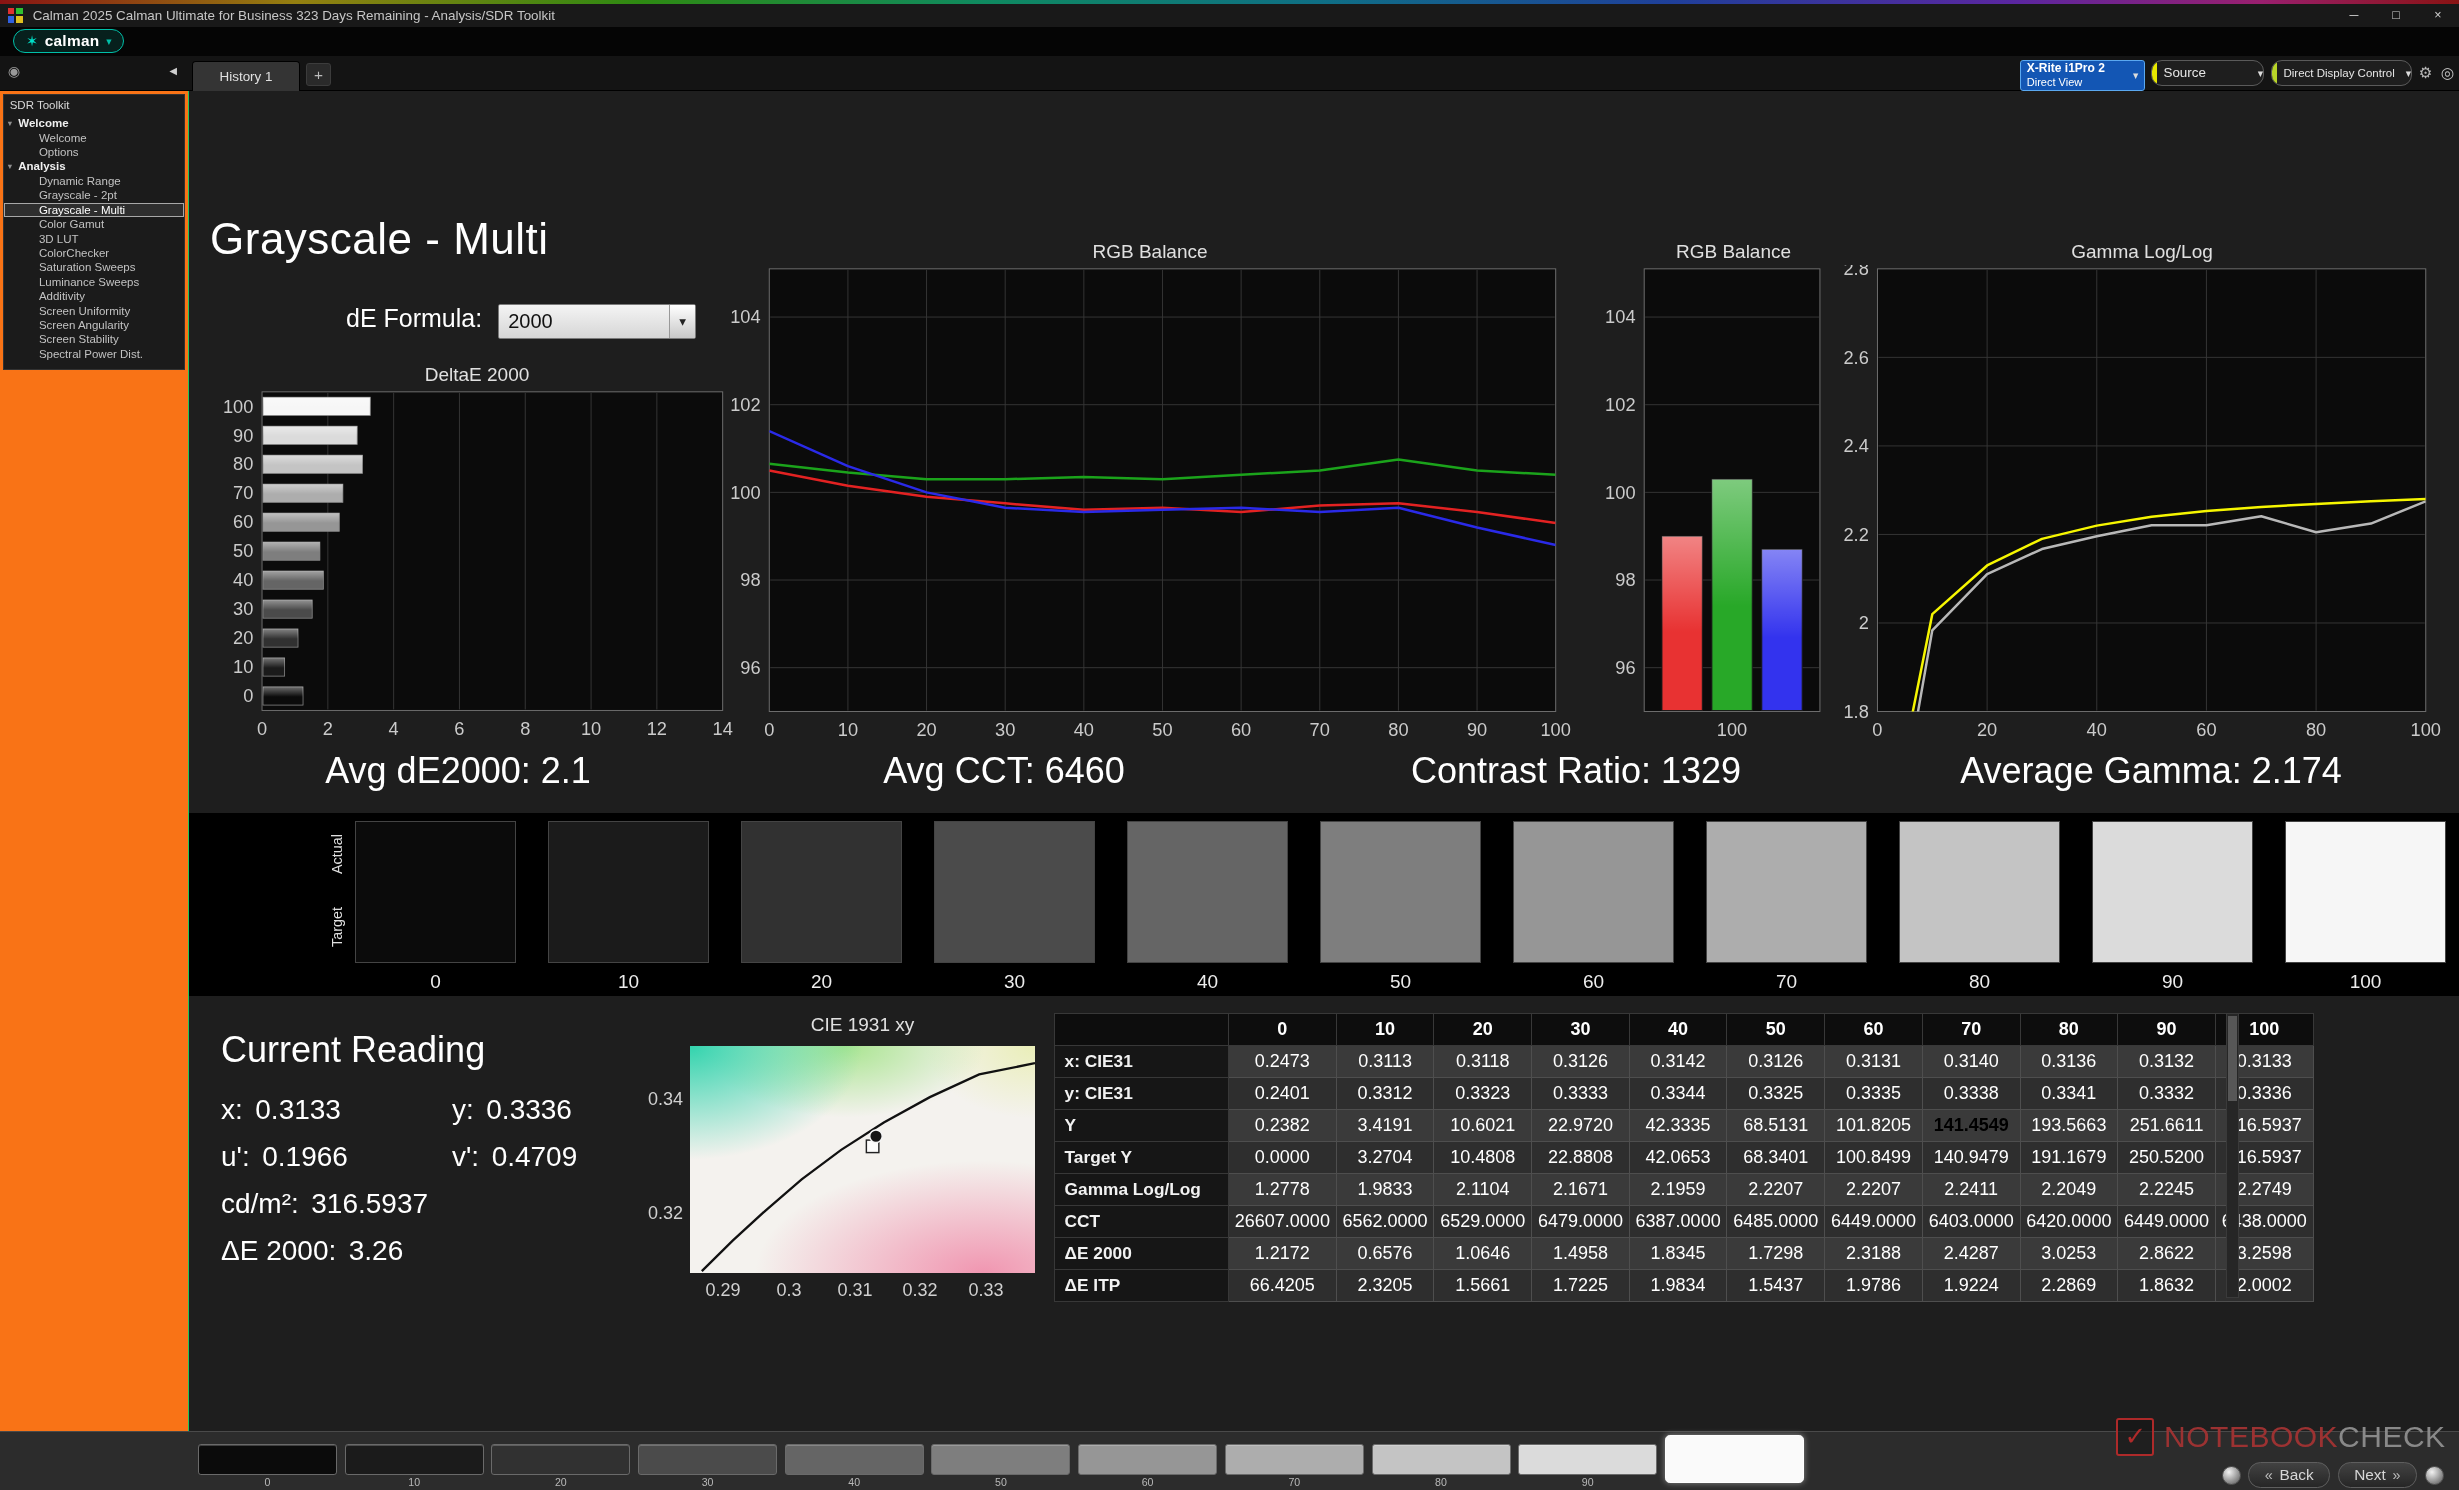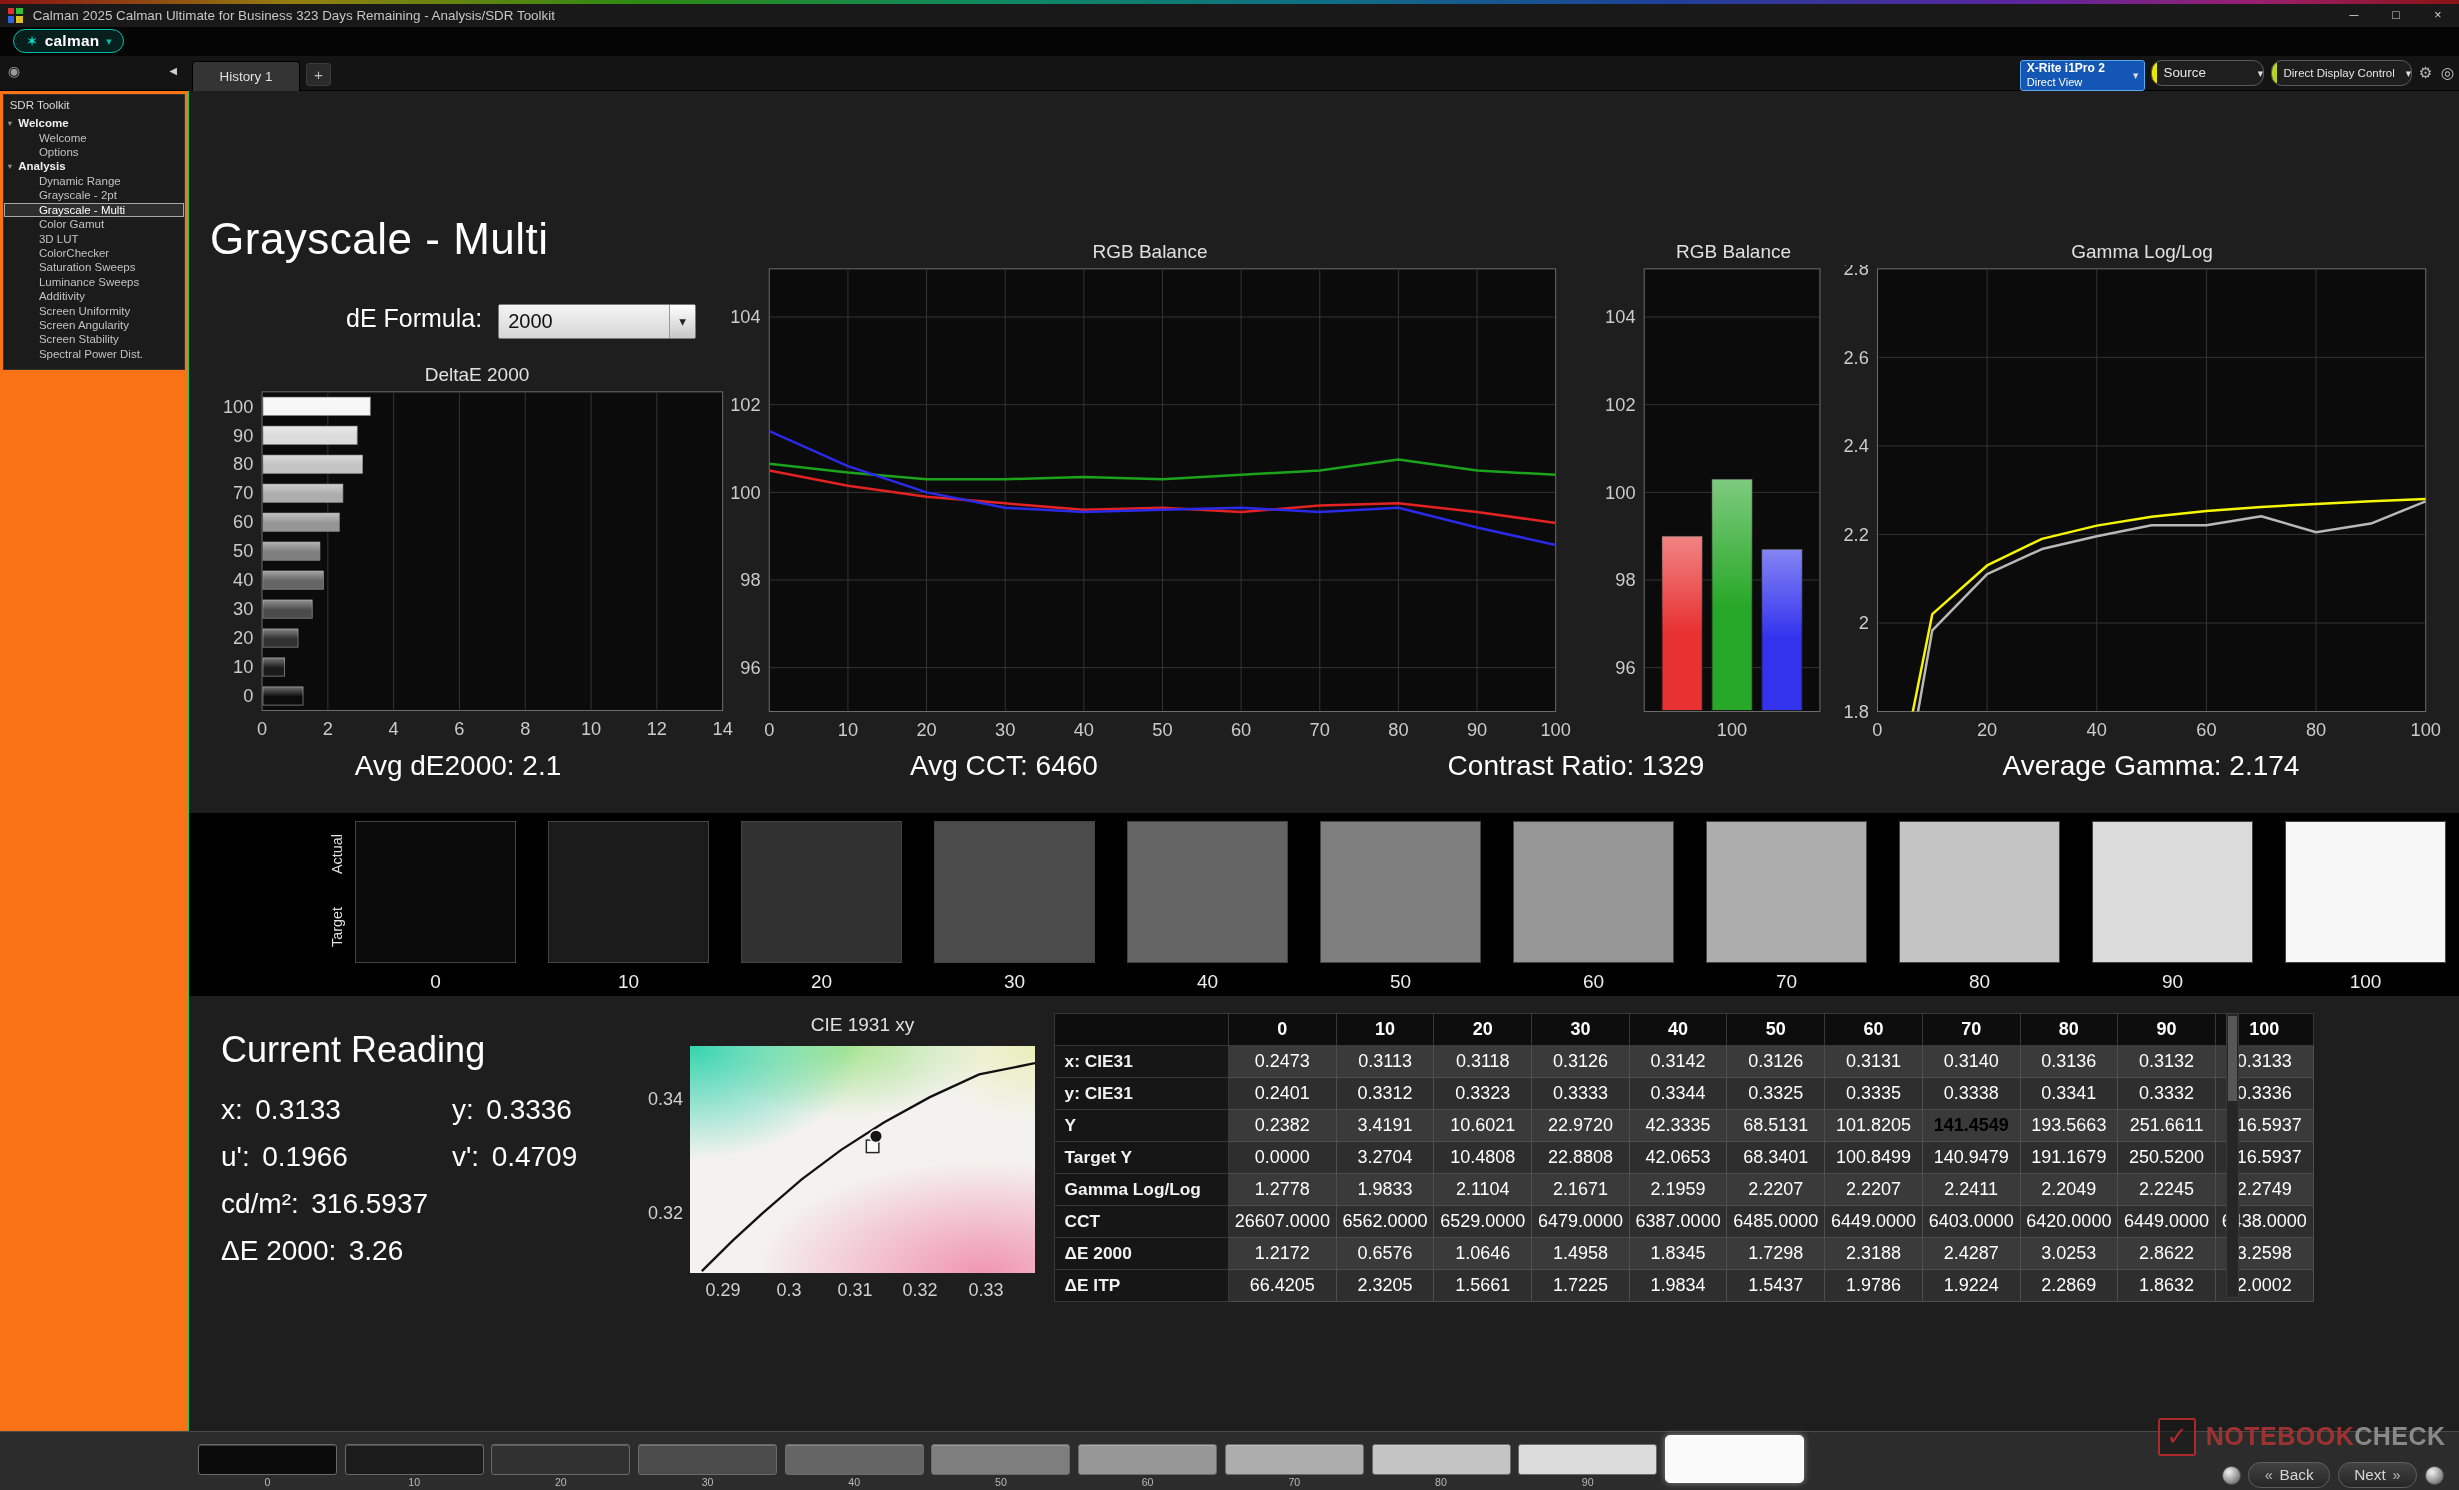--- a/index.html
+++ b/index.html
@@ -48,21 +48,21 @@
 #de-formula-row{position:absolute;left:157px;top:213px;display:flex;align-items:flex-start;gap:16px}
 #de-label{font-size:25px;color:#fff}
 #de-dropdown{width:198px;height:35px;background:linear-gradient(#f4f4f4,#d6d6d6);border:1px solid #7a7a7a;border-radius:1.9px;color:#111;font-size:20px;display:flex;align-items:center;padding-left:9px;overflow:hidden}
 .dd-btn{width:26px;height:100%;margin-left:auto;background:linear-gradient(#fff,#c8c8c8);border-left:1px solid #999;display:flex;align-items:center;justify-content:center;color:#222;font-size:13.4px}
 .chart{position:absolute}
 .chart-title{font-size:19px;color:#e0e0e0;text-align:center;height:25px;line-height:23px}
 #chart-de{left:19px;top:272px;width:538px}
 #chart-rgb{left:536px;top:149px;width:850px}
 #chart-rgbbar{left:1405px;top:149px;width:279px}
 #chart-gamma{left:1643px;top:149px;width:620px}
-.stat{position:absolute;top:659px;width:596px;text-align:center;font-size:28px;color:#fff}
+.stat{position:absolute;top:659px;width:596px;text-align:center;font-size:36px;color:#fff}
 #stat-de{left:-29px}
 #stat-cct{left:517px}
 #stat-contrast{left:1089px}
 #stat-gamma{left:1664px}
 svg{display:block}
 svg .tick{font-size:19px;fill:#cbcbcb}
 #swatch-strip{position:relative;height:183px;background:#000;flex:0 0 auto}
 #strip-labels span{position:absolute;left:140px;writing-mode:vertical-rl;transform:rotate(180deg);font-size:14.4px;color:#e0e0e0}
 #strip-labels span:nth-child(1){top:21px}
 #strip-labels span:nth-child(2){top:94px}
@@ -98,21 +98,21 @@
 #table-scrollbar{position:absolute;left:2037px;top:17.3px;width:12.5px;height:285px;background:#262626;border:1px solid #3a3a3a}
 #table-thumb{width:8.6px;height:85px;background:#575757;margin:1.9px auto 0}
 #bottombar{height:60px;background:#2c2c2c;border-top:1px solid #4a4a4a;position:relative;flex:0 0 auto}
 #pattern-buttons{position:absolute;left:198px;top:0;display:flex}
 .pbtn{width:139px;margin-right:7.7px;position:relative;height:60px}
 .pbtn .sq{position:absolute;left:0;top:11.5px;width:139px;height:31px;border:1px solid #6a6a6a;border-radius:2.9px;box-shadow:inset 0 1px 0 rgba(255,255,255,.22)}
 .pbtn .lbl{position:absolute;left:0;top:44px;width:100%;text-align:center;font-size:10.6px;color:#b8b8b8}
 .pbtn.sel .sq{top:2.9px;height:48px;background:#fafafa !important;border:1px solid #fff;border-radius:4.8px;box-shadow:0 0 6.7px rgba(255,255,255,.45)}
 #watermark{position:absolute;right:13.4px;top:-14.4px;display:flex;align-items:center;gap:9.6px;z-index:5;opacity:.95}
 #wm-icon{width:38px;height:38px;border:2.9px solid #b52a2a;border-radius:2.9px;display:flex;align-items:center;justify-content:center;font-size:26px;font-weight:bold;color:#b52a2a;background:rgba(20,20,20,.55)}
-#wm-text{font-size:25px;font-weight:bold;letter-spacing:0.5px}
+#wm-text{font-size:30px;font-weight:normal;letter-spacing:0.5px}
 #wm-text .p1{color:#a33333}
 #wm-text .p2{color:#8f8f8f}
 #nav{position:absolute;right:15.4px;bottom:2.9px;display:flex;align-items:center;gap:7.7px}
 .navbtn{height:26px;padding:0 15.4px;display:flex;align-items:center;gap:6.7px;background:linear-gradient(#424242,#262626);border:1px solid #5e5e5e;border-radius:12.5px;color:#d6d6d6;font-size:15.4px;font-family:inherit}
 .nav-arrow{font-size:14.4px;color:#bdbdbd}
 .nav-orb{width:19px;height:19px;border-radius:50%;background:radial-gradient(circle at 35% 30%,#f2f2f2,#7a7a7a 75%);border:1px solid #555}
 </style>
 </head>
 <body>
 

